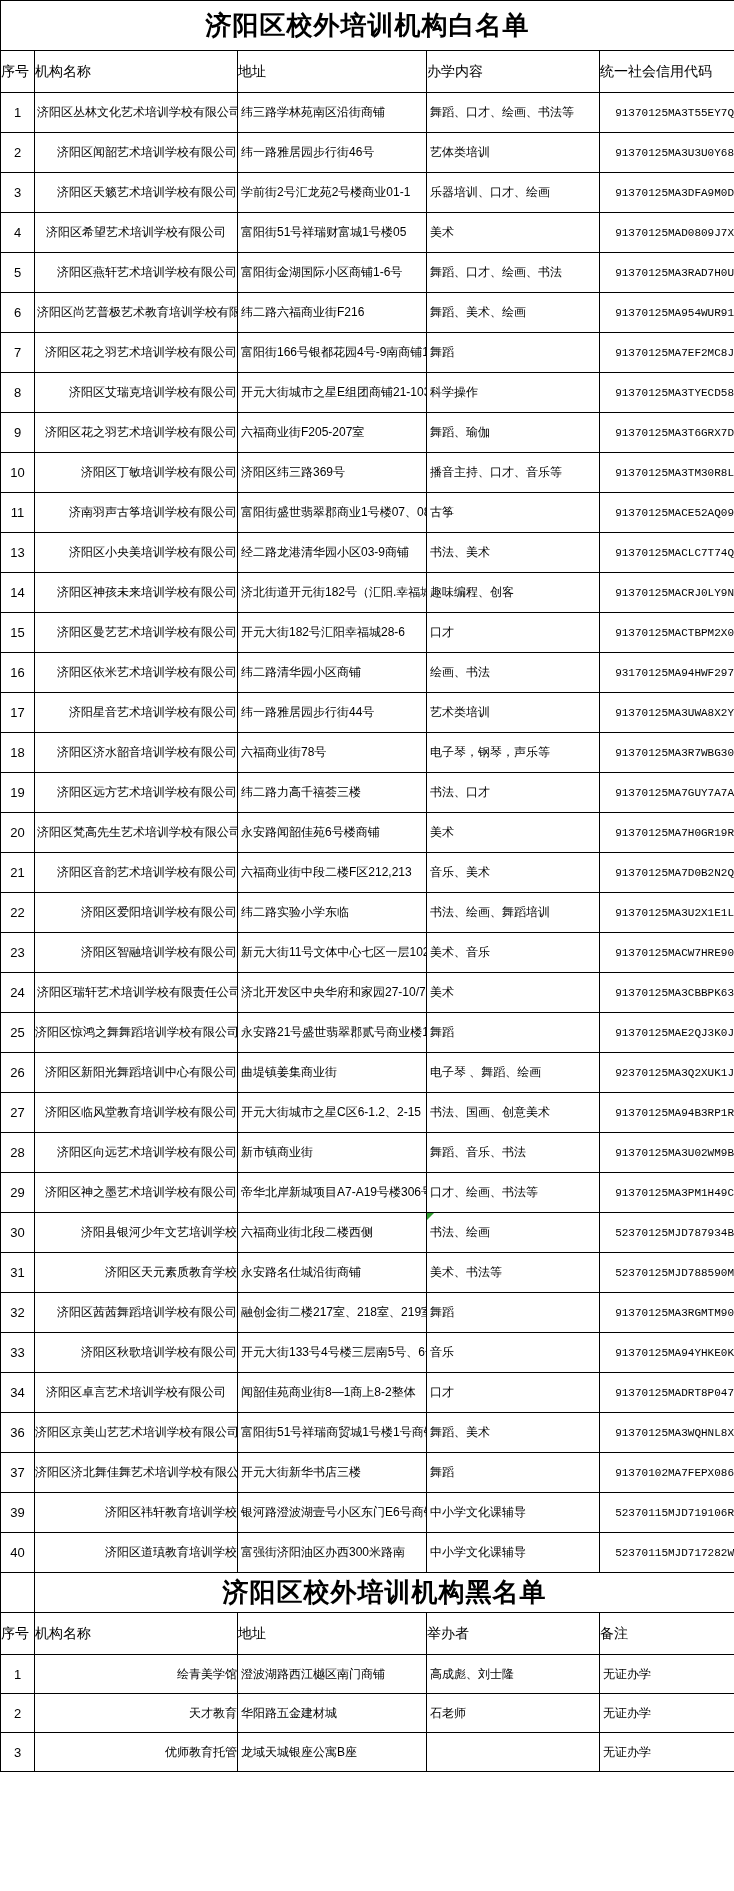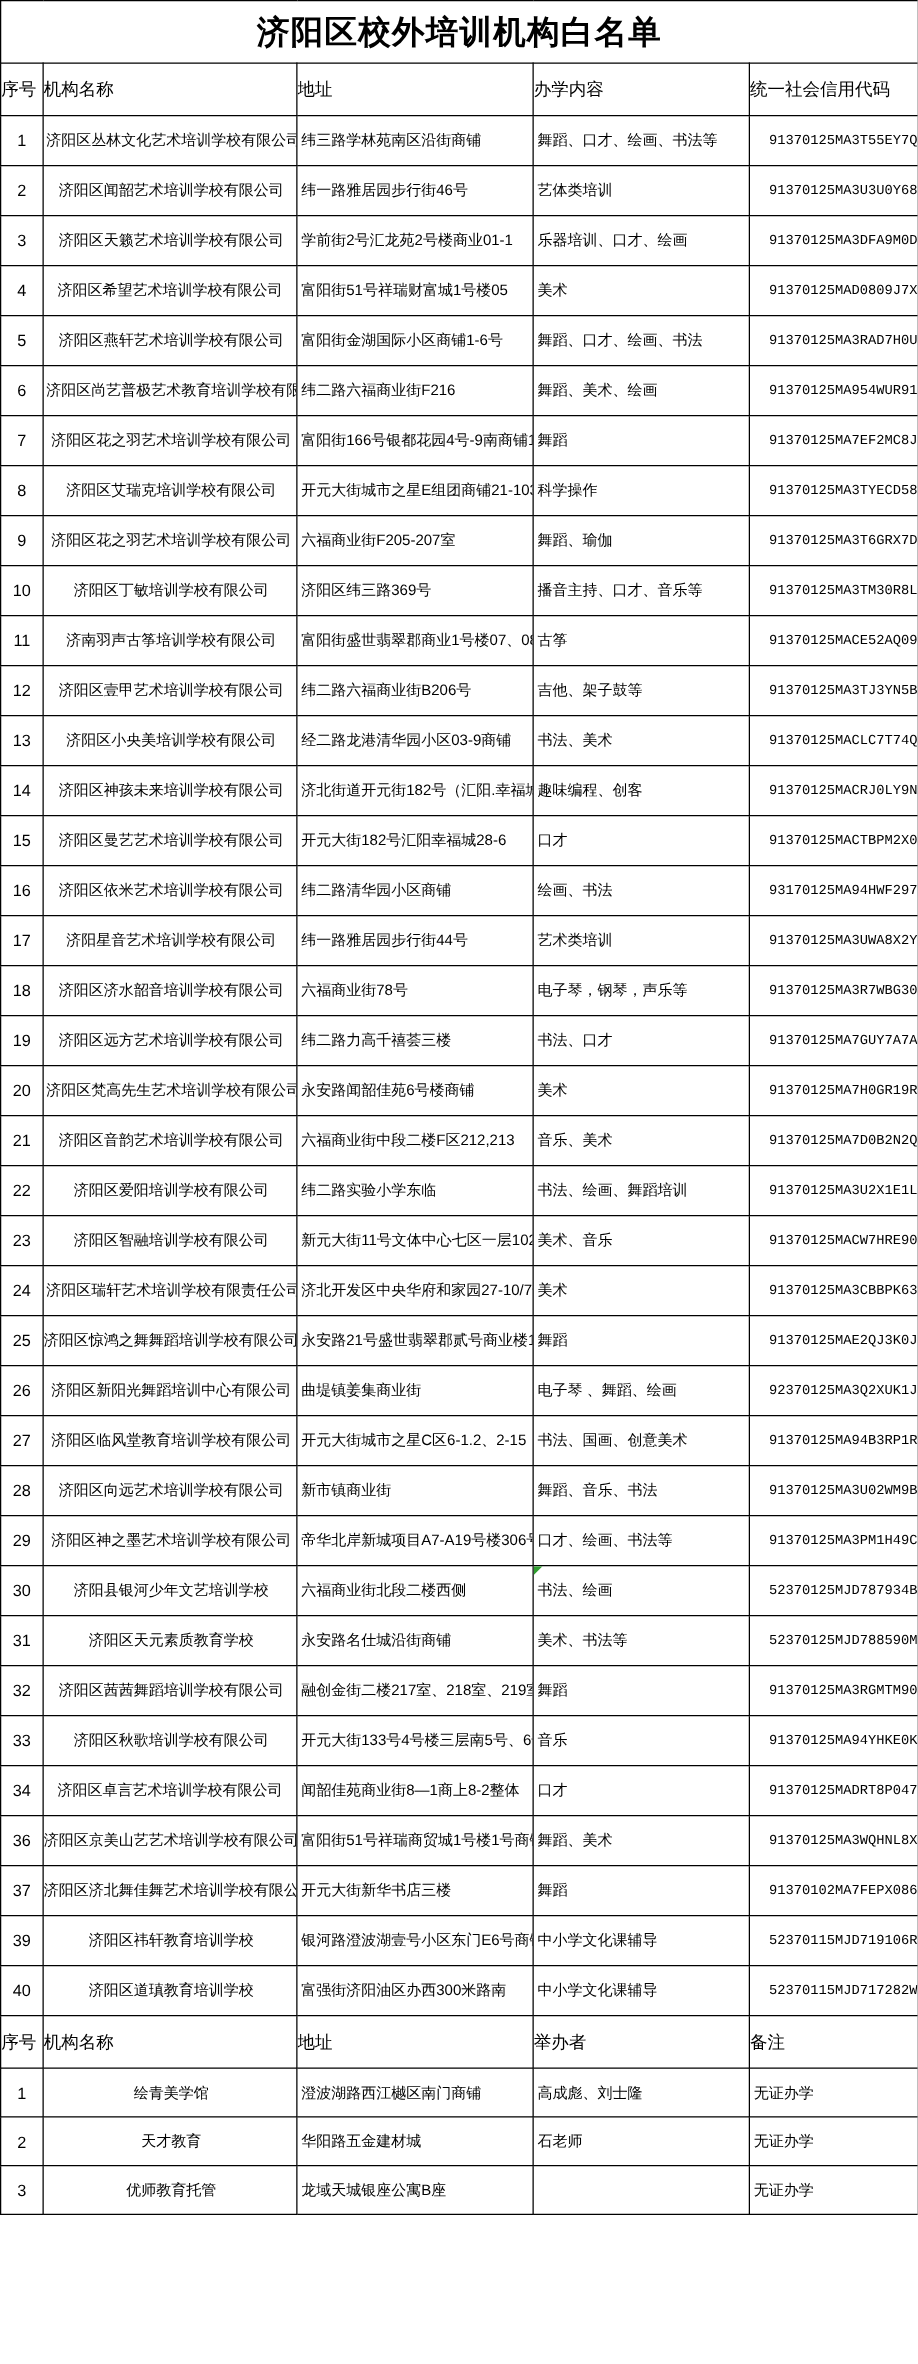--- a/index.html
+++ b/index.html
@@ -8,21 +8,21 @@
   td, th { border:1px solid #000; padding:0; overflow:hidden; white-space:nowrap; vertical-align:middle; font-weight:normal; }
   tr.title-row td { border-left:1px solid #000; }
   .title-cell { text-align:center; font-weight:bold; font-size:26px; letter-spacing:1px; }
   tr.wl-title { height:50px; }
   tr.bl-title { height:40px; }
   tr.head-row { height:42px; }
   tr.data-row { height:40px; }
   tbody.bl-data tr.data-row { height:39px; }
   th.col-h { text-align:left; font-size:14px; }
   td.c-no { text-align:center; font-size:13px; }
-  td.c-name { text-align:center; font-size:12px; }
+  td.c-name { text-align:right; font-size:12px; }
   td.c-name .txt { padding-left:2px; }
   td.c-name.center { text-align:center; }
   td.c-name.center .txt { padding-left:0;font-family:Liberation Mono, monospace; }
   td.c-addr { text-align:left; font-size:12px;margin-left:12px; }
   td.c-addr .txt { padding-left:3px; }
   td.c-content { text-align:left; font-size:12px; position:relative; }
   td.c-content .txt { padding-left:3px; }
   td.c-code { text-align:right; font-family:"Liberation Mono","DejaVu Sans Mono",monospace; font-size:11px;margin-left:39px; }
   td.c-code .txt { padding-left:4px; }
   .txt { display:inline-block; white-space:nowrap; }
@@ -126,27 +126,20 @@
           <td class="c-code"><span class="txt">91370125MA3TM30R8L</span></td>
         </tr>
         <tr class="data-row">
           <td class="c-no"><span class="txt">11</span></td>
           <td class="c-name"><span class="txt">济南羽声古筝培训学校有限公司</span></td>
           <td class="c-addr"><span class="txt">富阳街盛世翡翠郡商业1号楼07、08商铺</span></td>
           <td class="c-content"><span class="txt">古筝</span></td>
           <td class="c-code"><span class="txt">91370125MACE52AQ09</span></td>
         </tr>
         <tr class="data-row">
-          <td class="c-no"><span class="txt">12</span></td>
-          <td class="c-name"><span class="txt">济阳区壹甲艺术培训学校有限公司</span></td>
-          <td class="c-addr"><span class="txt">纬二路六福商业街B206号</span></td>
-          <td class="c-content"><span class="txt">吉他、架子鼓等</span></td>
-          <td class="c-code"><span class="txt">91370125MA3TJ3YN5B</span></td>
-        </tr>
-        <tr class="data-row">
           <td class="c-no"><span class="txt">13</span></td>
           <td class="c-name"><span class="txt">济阳区小央美培训学校有限公司</span></td>
           <td class="c-addr"><span class="txt">经二路龙港清华园小区03-9商铺</span></td>
           <td class="c-content"><span class="txt">书法、美术</span></td>
           <td class="c-code"><span class="txt">91370125MACLC7T74Q</span></td>
         </tr>
         <tr class="data-row">
           <td class="c-no"><span class="txt">14</span></td>
           <td class="c-name"><span class="txt">济阳区神孩未来培训学校有限公司</span></td>
           <td class="c-addr"><span class="txt">济北街道开元街182号（汇阳.幸福城）</span></td>
@@ -317,20 +310,24 @@
         <tr class="data-row">
           <td class="c-no"><span class="txt">40</span></td>
           <td class="c-name"><span class="txt">济阳区道瑱教育培训学校</span></td>
           <td class="c-addr"><span class="txt">富强街济阳油区办西300米路南</span></td>
           <td class="c-content"><span class="txt">中小学文化课辅导</span></td>
           <td class="c-code"><span class="txt">52370115MJD717282W</span></td>
         </tr>
       </tbody>
 
     <tbody>
+      <tr class="title-row bl-title">
+        <td></td>
+        <td class="title-cell" colspan="4">济阳区校外培训机构黑名单</td>
+      </tr>
       <tr class="head-row" id="bl-head">
           <th class="col-h">序号</th>
           <th class="col-h">机构名称</th>
           <th class="col-h">地址</th>
           <th class="col-h">举办者</th>
           <th class="col-h">备注</th>
         </tr>
     </tbody>
     <tbody id="bl-body" class="bl-data">
         <tr class="data-row">

